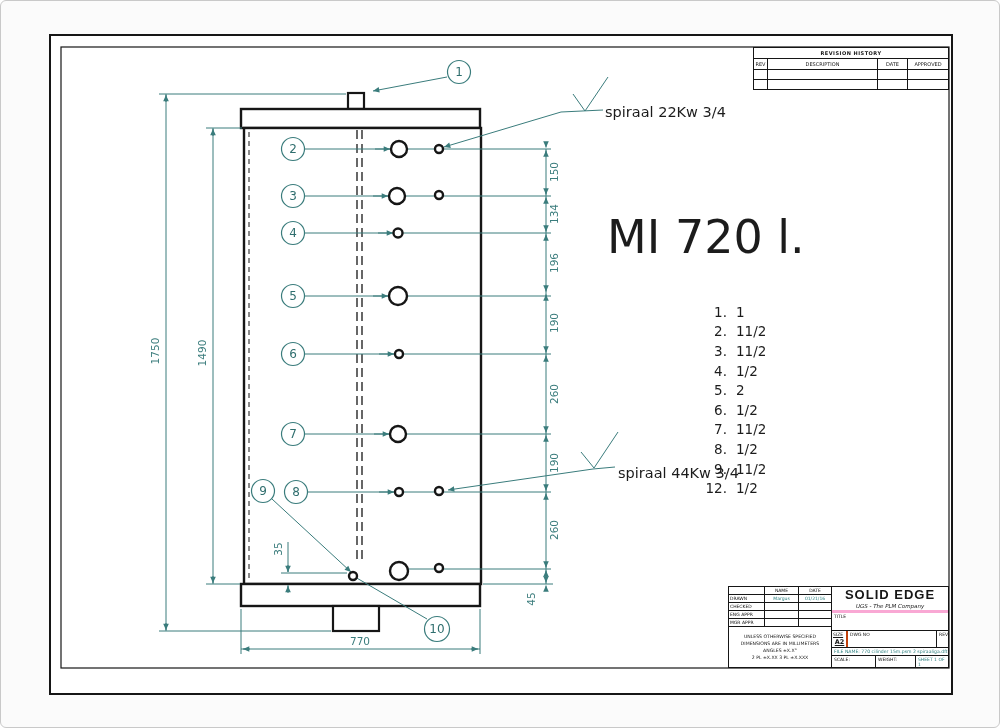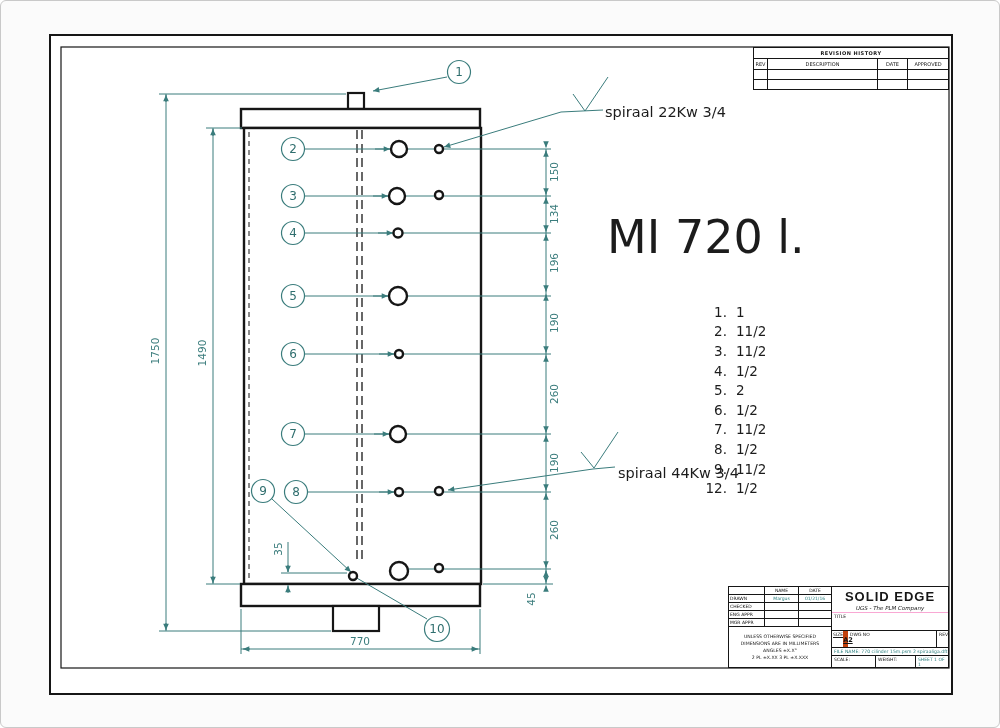--- a/index.html
+++ b/index.html
@@ -21,26 +21,26 @@
   #tblock{position:absolute;left:727px;top:585px;width:221px;height:82px;border:1px solid #161616;box-sizing:border-box;display:flex;font-size:4.5px;color:#161616;background:#fff;}
   #tblock .tb-left{width:103px;border-right:1px solid #161616;box-sizing:border-box;display:flex;flex-direction:column;}
   #tblock .tb-right{width:118px;display:flex;flex-direction:column;box-sizing:border-box;}
   .tb-hrow{display:flex;height:8px;border-bottom:1px solid #161616;box-sizing:border-box;}
   .tb-hrow div{display:flex;align-items:center;justify-content:center;box-sizing:border-box;}
   .tb-c1{width:36px;border-right:1px solid #161616;justify-content:flex-start !important;padding-left:1px;}
   .tb-c2{width:34px;border-right:1px solid #161616;}
   .tb-c3{width:32px;}
   .teal{color:#2e8080;}
   .tb-tol{flex:1;display:flex;flex-direction:column;align-items:center;justify-content:center;text-align:center;font-size:4.6px;line-height:1.55;}
-  .tb-logo{height:27px;border-bottom:1px solid #f9a8d4;display:flex;flex-direction:column;align-items:center;justify-content:center;box-sizing:border-box;}
+  .tb-logo{height:27px;border-bottom:3px solid #f9a8d4;display:flex;flex-direction:column;align-items:center;justify-content:flex-start;box-sizing:border-box;}
   .tb-logo .big{font-size:13px;font-weight:bold;letter-spacing:1px;font-family:"Liberation Sans",sans-serif;}
   .tb-logo .sub{font-size:5.5px;font-style:italic;margin-top:1px;}
   .tb-title{height:18px;border-bottom:1px solid #161616;box-sizing:border-box;padding:1px 0 0 2px;}
   .tb-size{height:18px;border-bottom:1px solid #161616;box-sizing:border-box;display:flex;}
-  .tb-size .s1{width:16px;border-right:5px solid #c2410c;box-sizing:border-box;padding:1px 0 0 1px;display:flex;flex-direction:row;text-decoration:underline;}
+  .tb-size .s1{width:16px;border-right:2px solid #c2410c;box-sizing:border-box;padding:1px 0 0 1px;display:flex;flex-direction:column;text-decoration:underline;}
   .tb-size .s1 b{font-size:6.5px;align-self:center;margin-top:1px;}
   .tb-size .s2{width:89px;border-right:1px solid #161616;box-sizing:border-box;padding:1px 0 0 2px;}
   .tb-size .s3{flex:1;padding:1px 0 0 2px;}
   .tb-file{height:8px;border-bottom:1px solid #161616;box-sizing:border-box;display:flex;align-items:center;padding-left:2px;font-size:4.6px;}
   .tb-scale{flex:1;display:flex;}
   .tb-scale div{box-sizing:border-box;padding:1px 0 0 2px;}
   .tb-scale .sc1{width:44px;border-right:1px solid #161616;}
   .tb-scale .sc2{width:40px;border-right:1px solid #161616;}
   .tb-scale .sc3{flex:1;}
   

